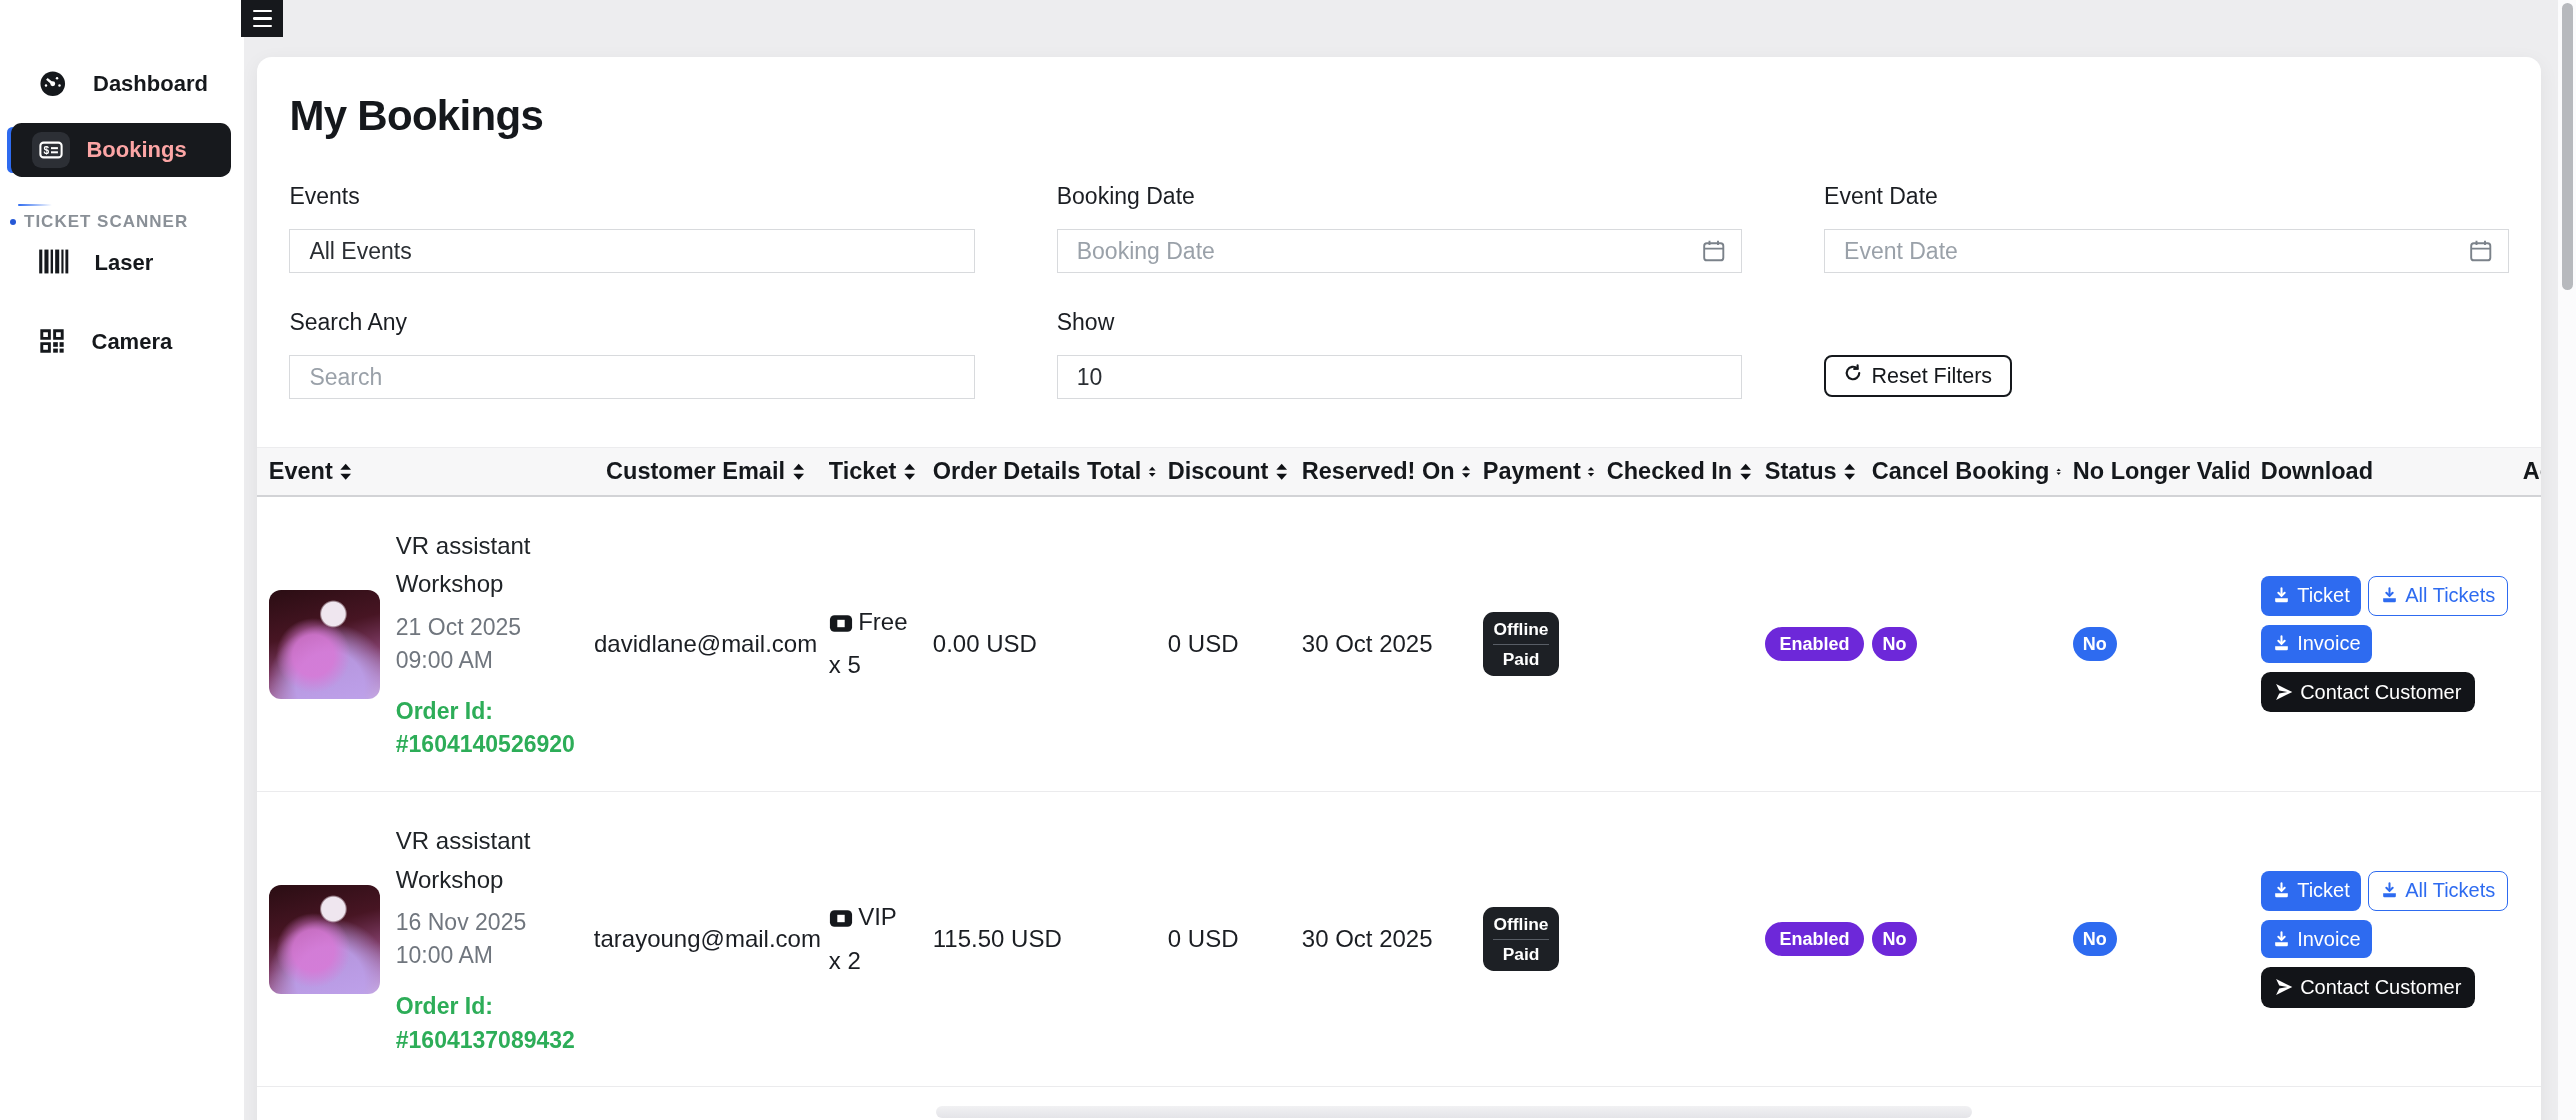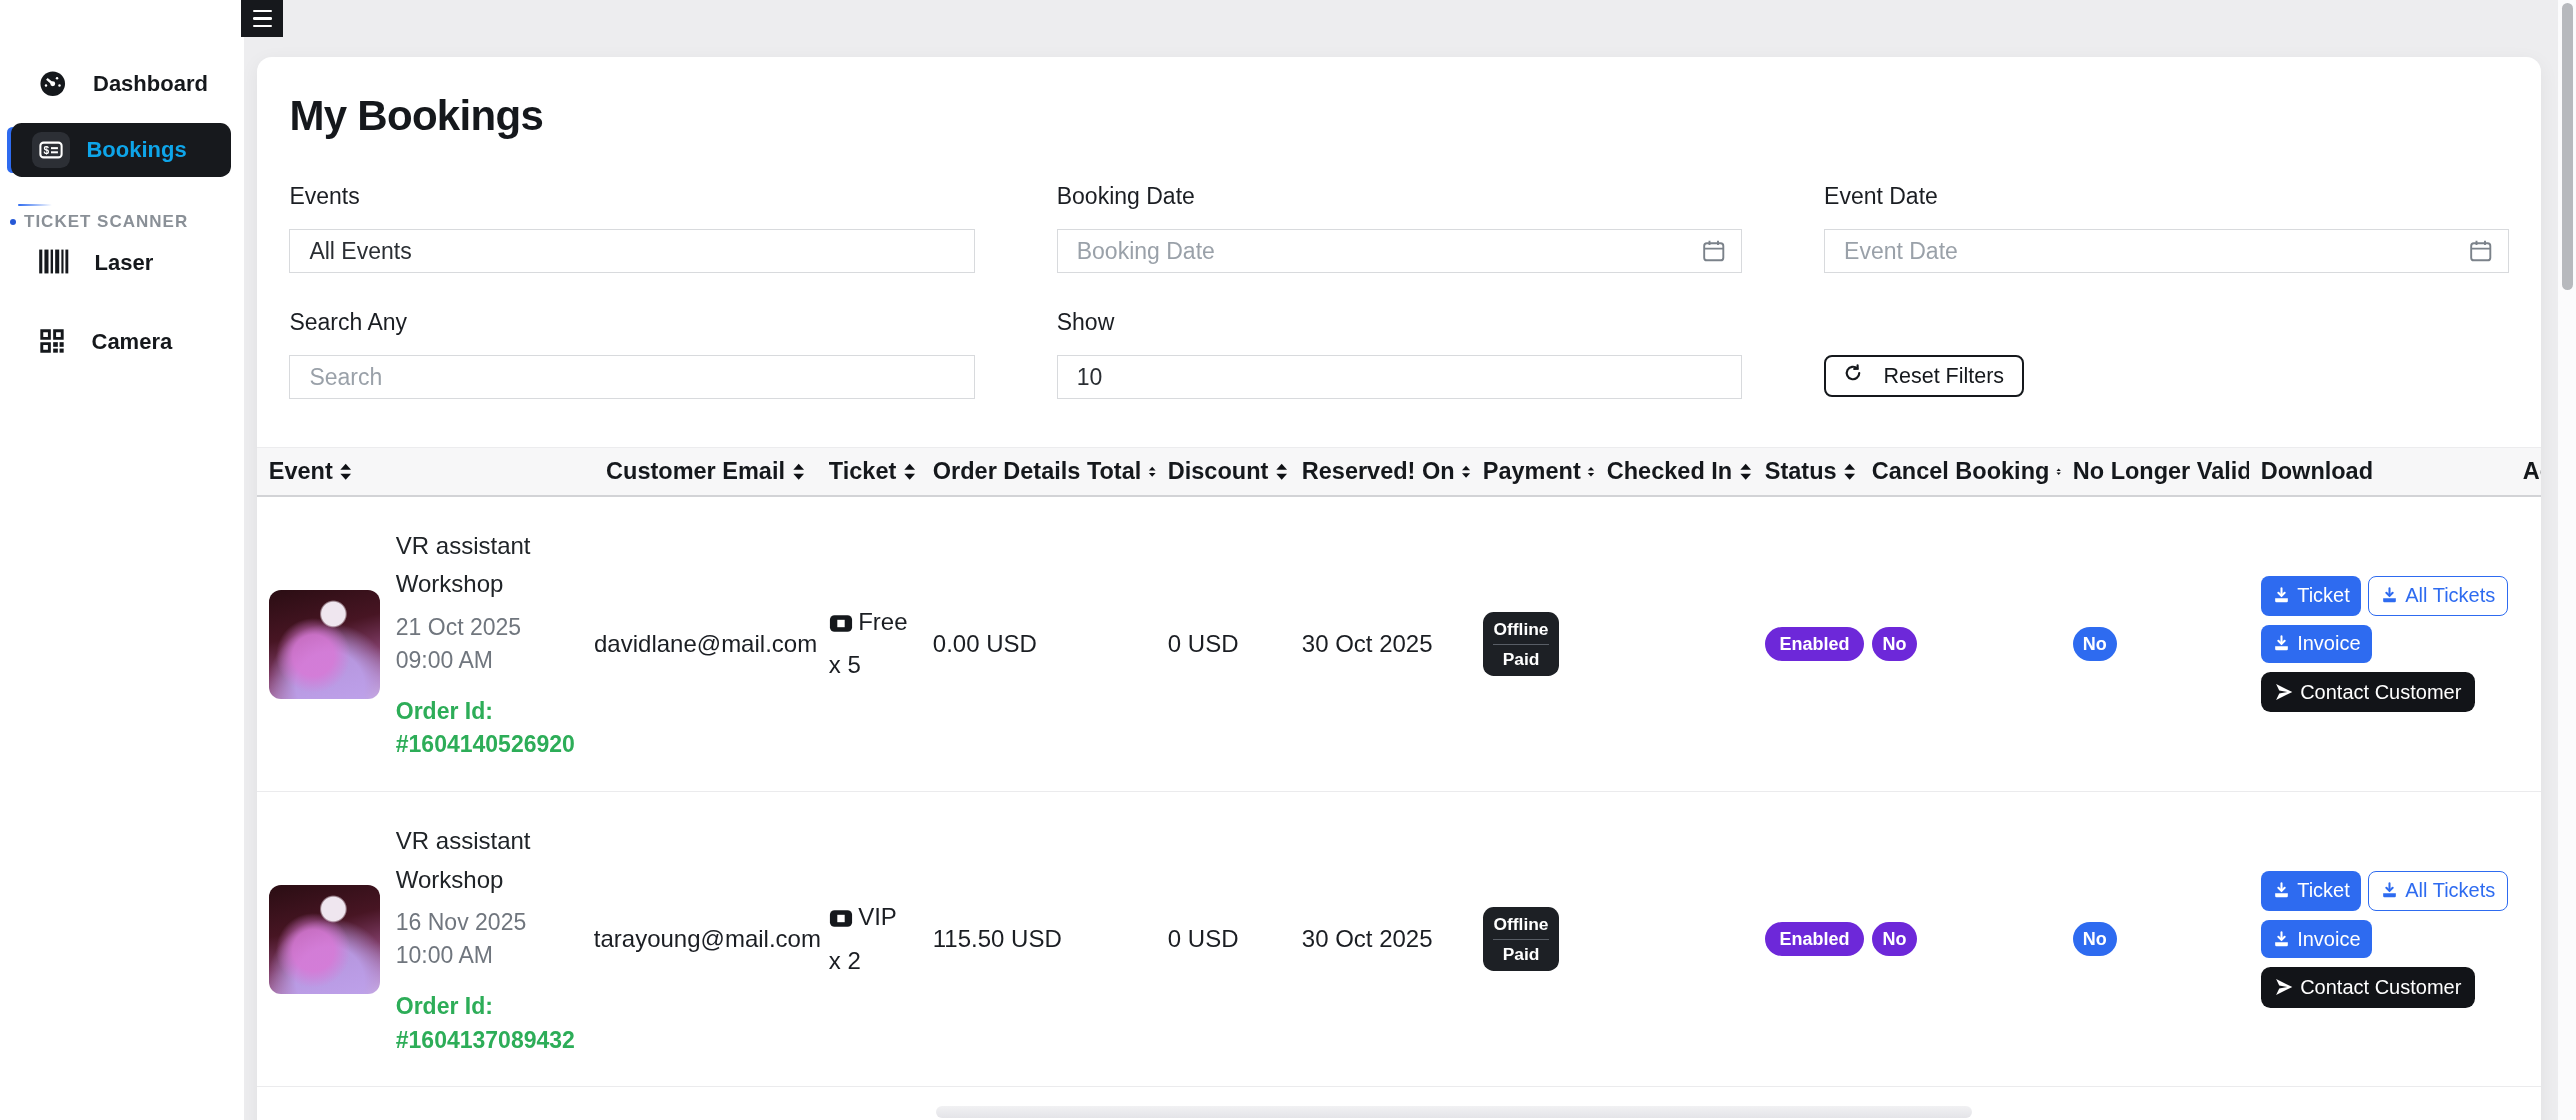--- a/index.html
+++ b/index.html
@@ -10,21 +10,21 @@
   .sidebar { position:absolute; left:0; top:0; width:244px; height:100%; background:#ffffff; z-index:5; }
   .side-item { display:flex; align-items:center; gap:25.5px; padding:0 0 0 38px; height:58px; cursor:pointer; }
   .side-item .lbl { font-size:22px; font-weight:700; color:#15181c; }
   .side-item.plain { margin-top:9.4px; }
   .active-pill { position:relative; margin:9.4px 13.4px 0 11.4px; height:54px; background:#17191d; border-radius:10.7px;
     display:flex; align-items:center; gap:16px; padding-left:21px; cursor:pointer; }
   .active-pill::before { content:""; position:absolute; left:-4px; top:4px; bottom:4px; width:10.7px;
     background:#2e6bf0; border-radius:6.7px; z-index:-1; }
   .active-pill .icon-box { width:38px; height:36px; background:#2c2f35; border-radius:9.4px;
     display:flex; align-items:center; justify-content:center; }
-  .active-pill .lbl { font-size:22px; font-weight:700; color:#0ea5e9; }
+  .active-pill .lbl { font-size:22px; font-weight:700; color:#fca5a5; }
   .section-head { margin:35px 0 0 10px; position:relative; }
   .section-line { position:absolute; left:8px; top:-8px; width:34px; height:2.7px; border-radius:1.3px;
     background:linear-gradient(90deg,#2e6bf0,rgba(46,107,240,0)); }
   .section-row { display:flex; align-items:center; gap:8px; }
   .section-dot { width:6px; height:6px; border-radius:50%; background:#2558d6; }
   .section-lbl { font-size:17px; font-weight:700; letter-spacing:1px; color:#8a9097; }
   .scanner-items .side-item { height:62px; }
 
   
   .hamburger { position:absolute; left:241px; top:0; width:42px; height:37px; background:#16181c;
@@ -40,21 +40,21 @@
 
   
   .filters { display:grid; grid-template-columns:1fr 1fr 1fr; column-gap:82px; row-gap:35px; margin-top:42px; }
   .f-label { font-size:23px; line-height:28px; color:#1b1e23; }
   .f-ctrl { margin-top:19px; position:relative; }
   .inp { width:100%; height:44px; border:1.3px solid #d8dadd; border-radius:0; background:#fff;
     font-size:23px; color:#2a2e33; padding:0 19px; outline:none; font-family:inherit; }
   .inp::placeholder { color:#9aa1a9; }
   .cal-ico { position:absolute; right:16px; top:9.4px; }
   .spacer-top { margin-top:47px; }
-  .reset-btn { display:inline-flex; align-items:center; gap:20px; height:42px; padding:0 17.4px;
+  .reset-btn { display:inline-flex; align-items:center; gap:8px; height:42px; padding:0 17.4px;
     background:#fff; border:2px solid #15181c; border-radius:8px; font-size:21.5px; color:#15181c;
     font-family:inherit; cursor:pointer; }
 
   
   .tbl { margin-top:48px; }
   .grid-row { display:grid;
     grid-template-columns:325px 235px 104px 235px 134px 181px 124px 158px 107px 201px 188px 262px 36px; }
   .thead { background:#f7f7f8; border-top:0.7px solid #ececee; border-bottom:2px solid #d2d3d6;
     height:50px; align-items:center; }
   .th { display:flex; align-items:center; gap:6.7px; font-size:23.5px; font-weight:700; padding-left:11.4px;

